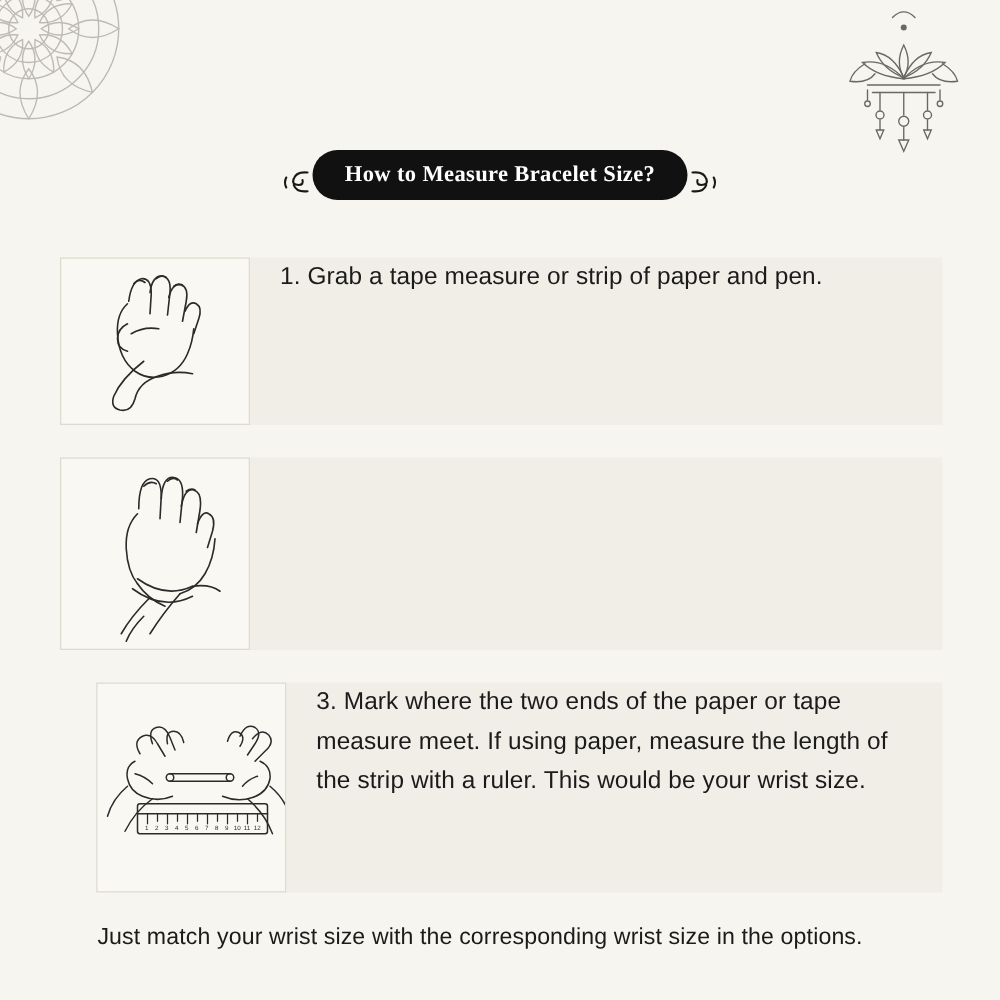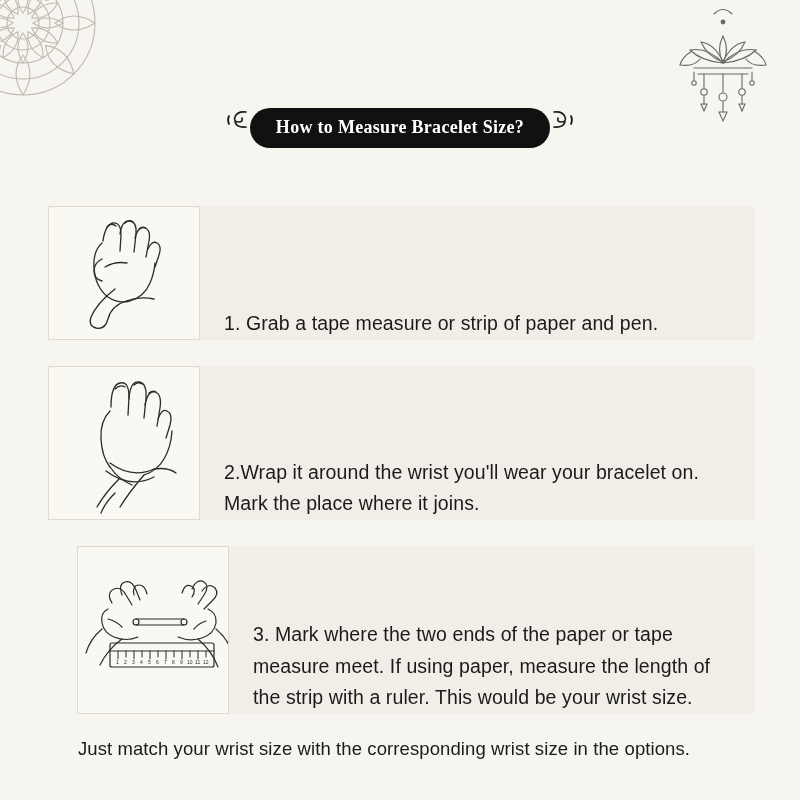--- a/index.html
+++ b/index.html
@@ -56,25 +56,25 @@
     font-size: 46px;
     letter-spacing: 2.5px;
     font-weight: 400;
     color: #111;
     white-space: nowrap;
   }
 
   
   .subtitle-row {
     position: absolute;
-    top: 108px;
+    top: 120px;
     left: 0;
     width: 800px;
     display: flex;
-    align-items: flex-start;
+    align-items: flex-end;
     justify-content: center;
   }
   .flourish {
     font-family: "Liberation Serif", serif;
     font-size: 22px;
     color: #1a1a1a;
     line-height: 1;
     transform: translateY(-1px);
   }
   .flourish.left { transform: translateY(-1px) scaleX(1); }
@@ -94,21 +94,21 @@
   
   .steps {
     position: absolute;
     top: 206px;
     left: 48px;
     width: 706px;
   }
   .step {
     position: relative;
     display: flex;
-    align-items: flex-end;
+    align-items: flex-start;
     background: #f1eee7;
     margin-bottom: 26px;
   }
   .step-img {
     width: 152px;
     flex: 0 0 152px;
     background: #faf8f3;
     border: 1px solid #dedacf;
     box-sizing: border-box;
     display: flex;
@@ -299,21 +299,20 @@
             <path d="M95 108 q-14 16 -24 32"></path>
 
             <path d="M61 96 q22 16 44 6"></path>
             <path d="M57 104 q24 18 48 6"></path>
 
             <path d="M105 102 q14 -2 22 4"></path>
             <path d="M66 126 q-10 10 -14 20"></path>
           </g>
         </svg>
       </div>
-      <div class="step-text">2.Wrap it around the wrist you'll wear your bracelet on. Mark the place where it joins.</div>
     </div>
 
     <div class="step s3">
       <div class="step-img">
         <svg viewBox="0 0 150 166" width="150" height="166">
           <g fill="none" stroke="#2b2b2b" stroke-width="1.2" stroke-linecap="round" stroke-linejoin="round">
 
             <path d="M34 56 q-6 -10 2 -14 q7 -3 12 6 l6 10"></path>
             <path d="M44 48 q-4 -11 3 -13 q7 -2 11 8 l4 10"></path>
             <path d="M56 48 q-2 -10 5 -10 q6 0 8 9"></path>

